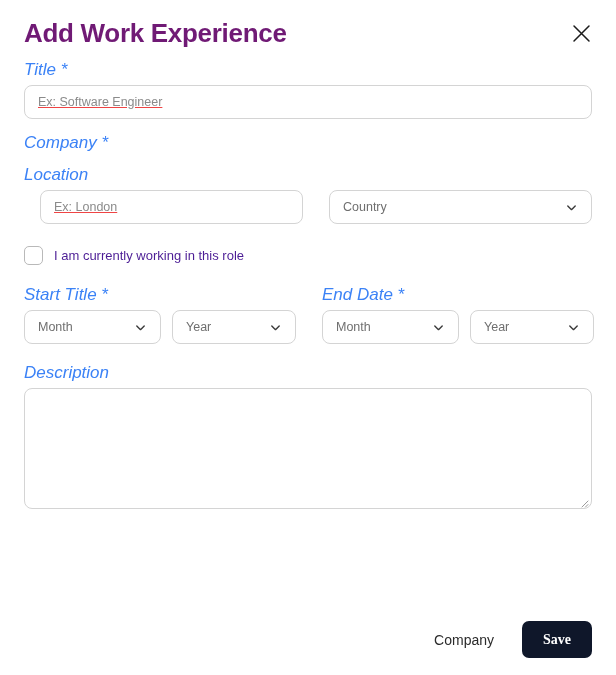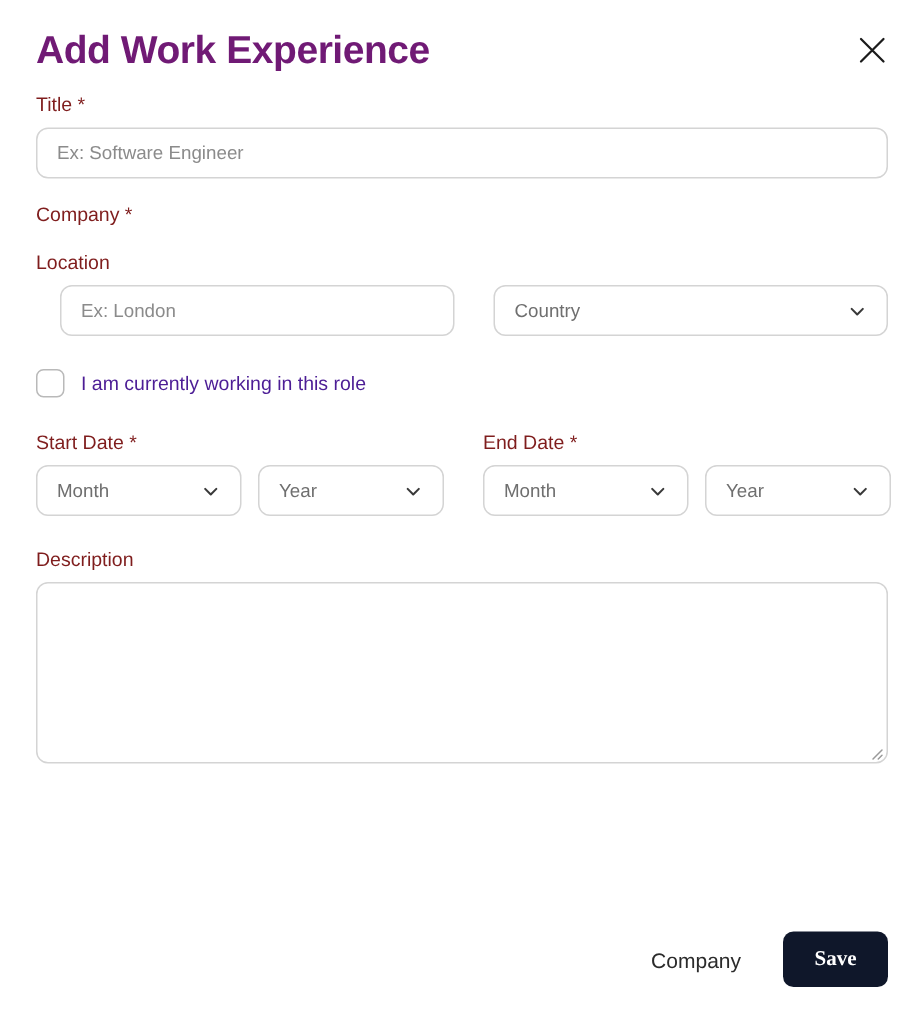--- a/index.html
+++ b/index.html
@@ -52,38 +52,40 @@
     background: none;
     border: none;
     padding: 0;
   }
   .close-btn svg { display: block; }
 
   
   .field { margin-top: 16px; }
   .field-label {
     display: block;
-    font-size: 13px;
+    font-size: 17px;
     line-height: 16px;
-    color: #7f1d1d;
+    color: #3b82f6;
     margin-bottom: 7px;
+    font-style: italic;
   }
 
   .control {
     box-sizing: border-box;
     width: 100%;
     height: 34px;
     border: 1px solid #d4d4d4;
     border-radius: 8px;
     background: #ffffff;
     font-family: "Liberation Sans", sans-serif;
     font-size: 12.5px;
-    color: #0f766e;
+    color: #ef4444;
     padding: 0 13px;
     outline: none;
+    text-decoration: underline;
   }
   .control::placeholder { color: #8b8b8b; }
 
   
   .select {
     position: relative;
     box-sizing: border-box;
     height: 34px;
     border: 1px solid #d4d4d4;
     border-radius: 8px;
@@ -248,21 +250,21 @@
     </div>
   </div>
 
   <div class="checkbox-row">
     <div class="checkbox"></div>
     <span class="checkbox-label">I am currently working in this role</span>
   </div>
 
   <div class="dates">
     <div class="date-group">
-      <label class="field-label">Start Date *</label>
+      <label class="field-label">Start Title *</label>
       <div class="date-selects">
         <div class="select">
           <span class="select-value">Month</span>
           <span>
             <svg class="chev" viewBox="0 0 14 14" fill="none" xmlns="http://www.w3.org/2000/svg">
               <path d="M3 5.3 L7 9.3 L11 5.3" stroke="#3a3a3a" stroke-width="1.5" stroke-linecap="round" stroke-linejoin="round"></path>
             </svg>
           </span>
         </div>
         <div class="select">

